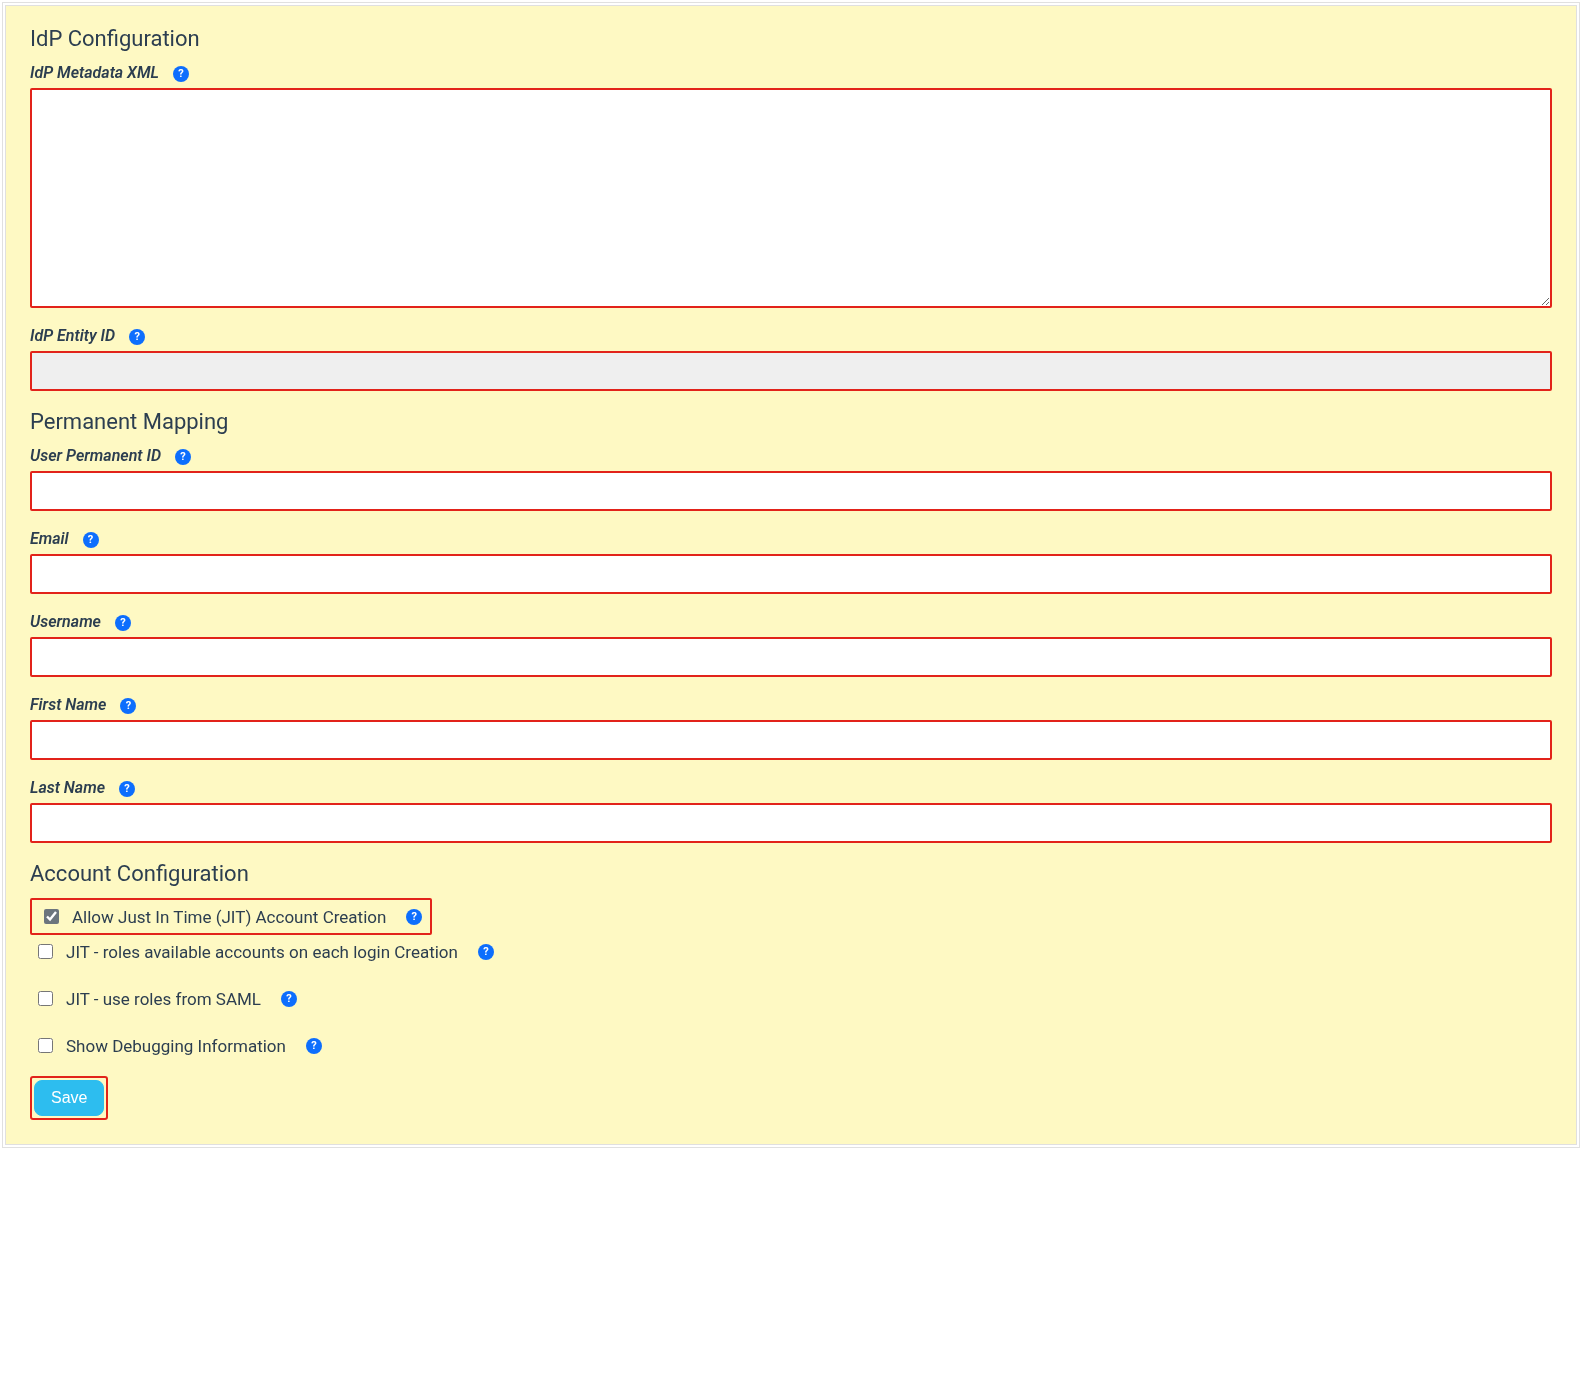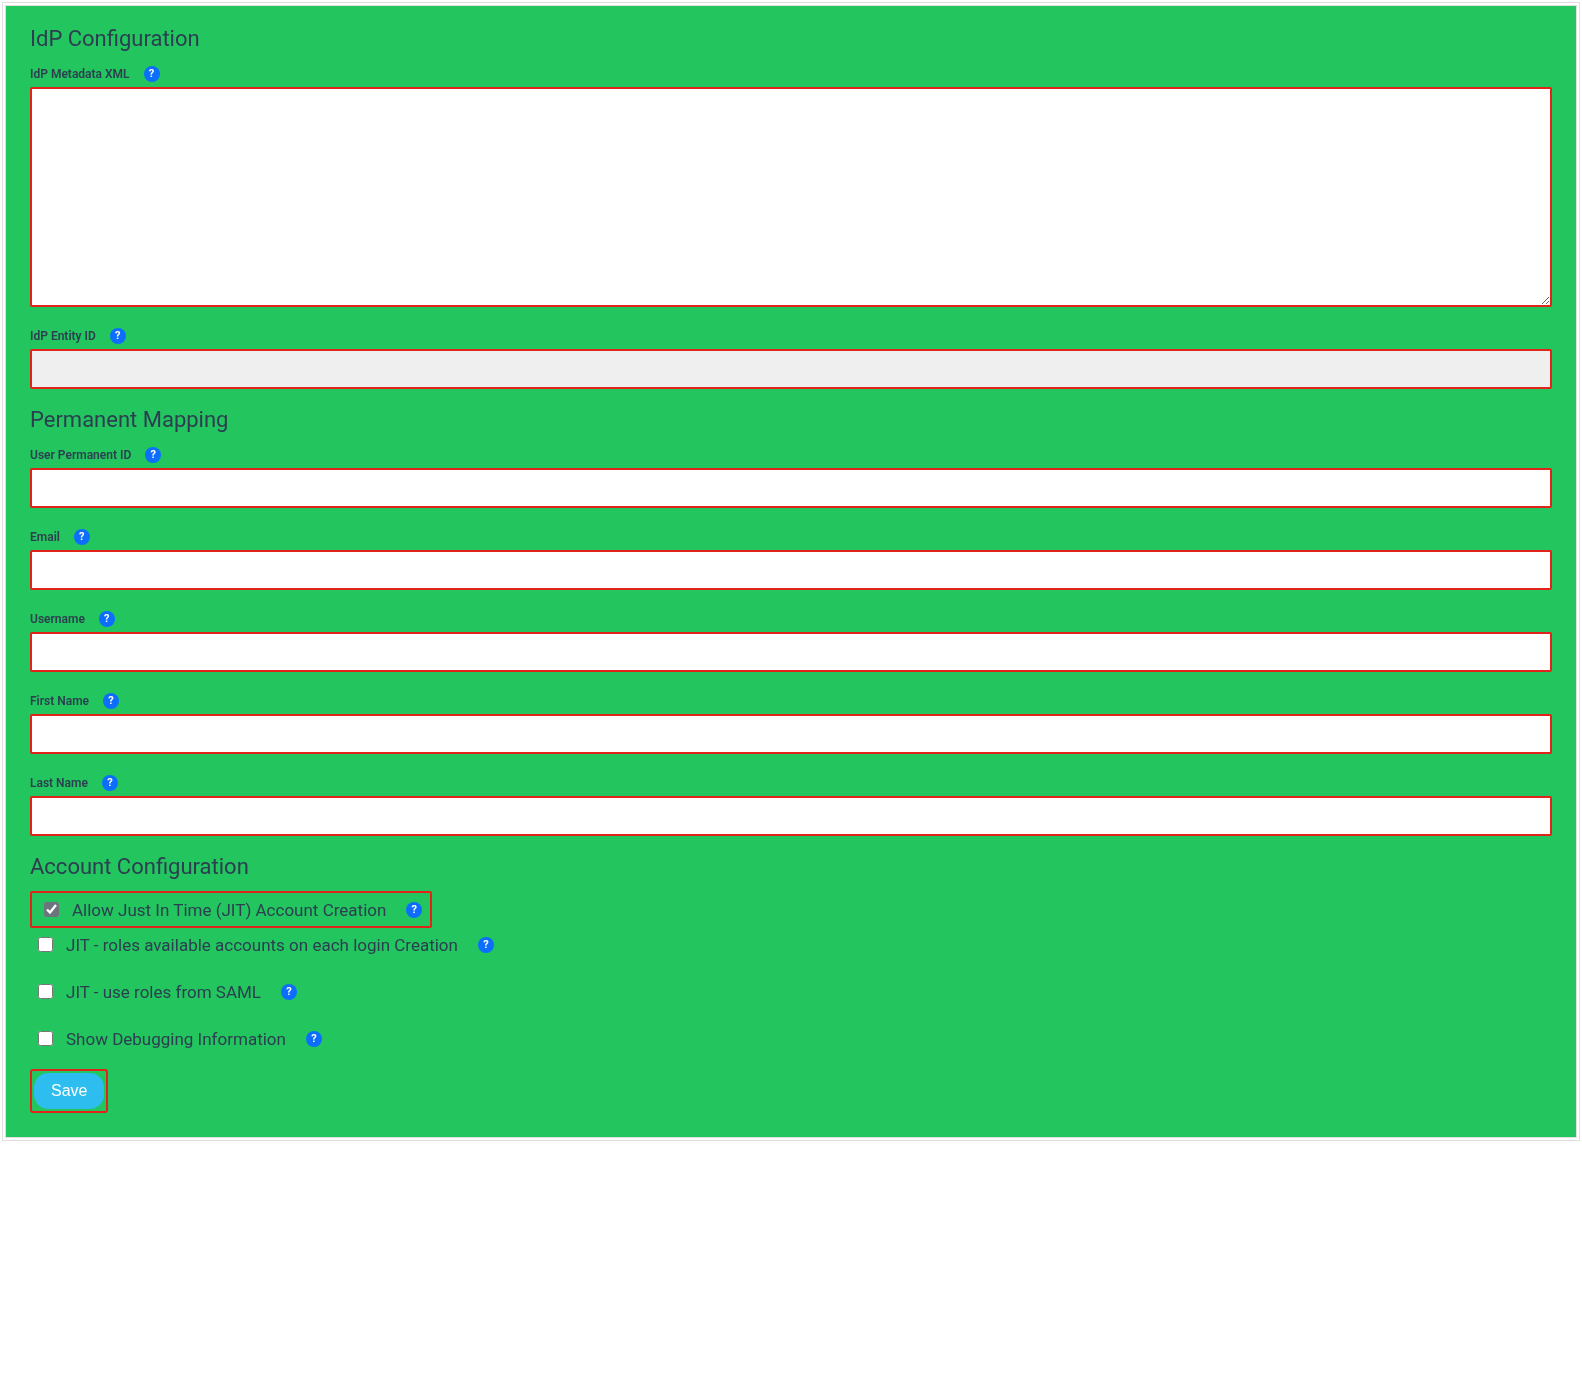--- a/index.html
+++ b/index.html
@@ -9,36 +9,37 @@
     background: #ffffff;
     font-family: -apple-system, BlinkMacSystemFont, "Segoe UI", Roboto, "Helvetica Neue", Arial, sans-serif;
     color: #2c3e50;
   }
   .outer {
     border: 1px solid #e0e0e0;
     margin: 2px;
     padding: 2px;
   }
   .panel {
-    background: #22c55e;
+    background: #fef9c3;
     border: 1px solid #e0e0e0;
     padding: 10px 24px 24px 24px;
   }
   .section-title {
     font-size: 22px;
     font-weight: 400;
     color: #2c3e50;
     margin: 10px 0 12px 0;
   }
   .field-label {
-    font-size: 12px;
+    font-size: 16px;
     font-weight: 600;
     color: #2c3e50;
     display: inline-block;
     margin-bottom: 6px;
+    font-style: italic;
   }
   .help-icon {
     display: inline-flex;
     align-items: center;
     justify-content: center;
     width: 16px;
     height: 16px;
     border-radius: 50%;
     background: #0d6efd;
     color: #ffffff;
@@ -98,21 +99,21 @@
   }
   .checkbox-plain { margin-bottom: 14px; }
   .button-row {
     display: flex;
     gap: 10px;
     margin-top: 8px;
   }
   .btn {
     font-size: 16px;
     padding: 8px 16px;
-    border-radius: 14px;
+    border-radius: 8px;
     cursor: pointer;
     border: 1px solid transparent;
   }
   .btn-primary {
     background: #2dbdef;
     color: #ffffff;
     border: 1px solid #2dbdef;
   }
   .btn-primary-wrap {
     border: 2px solid #e2231a;

